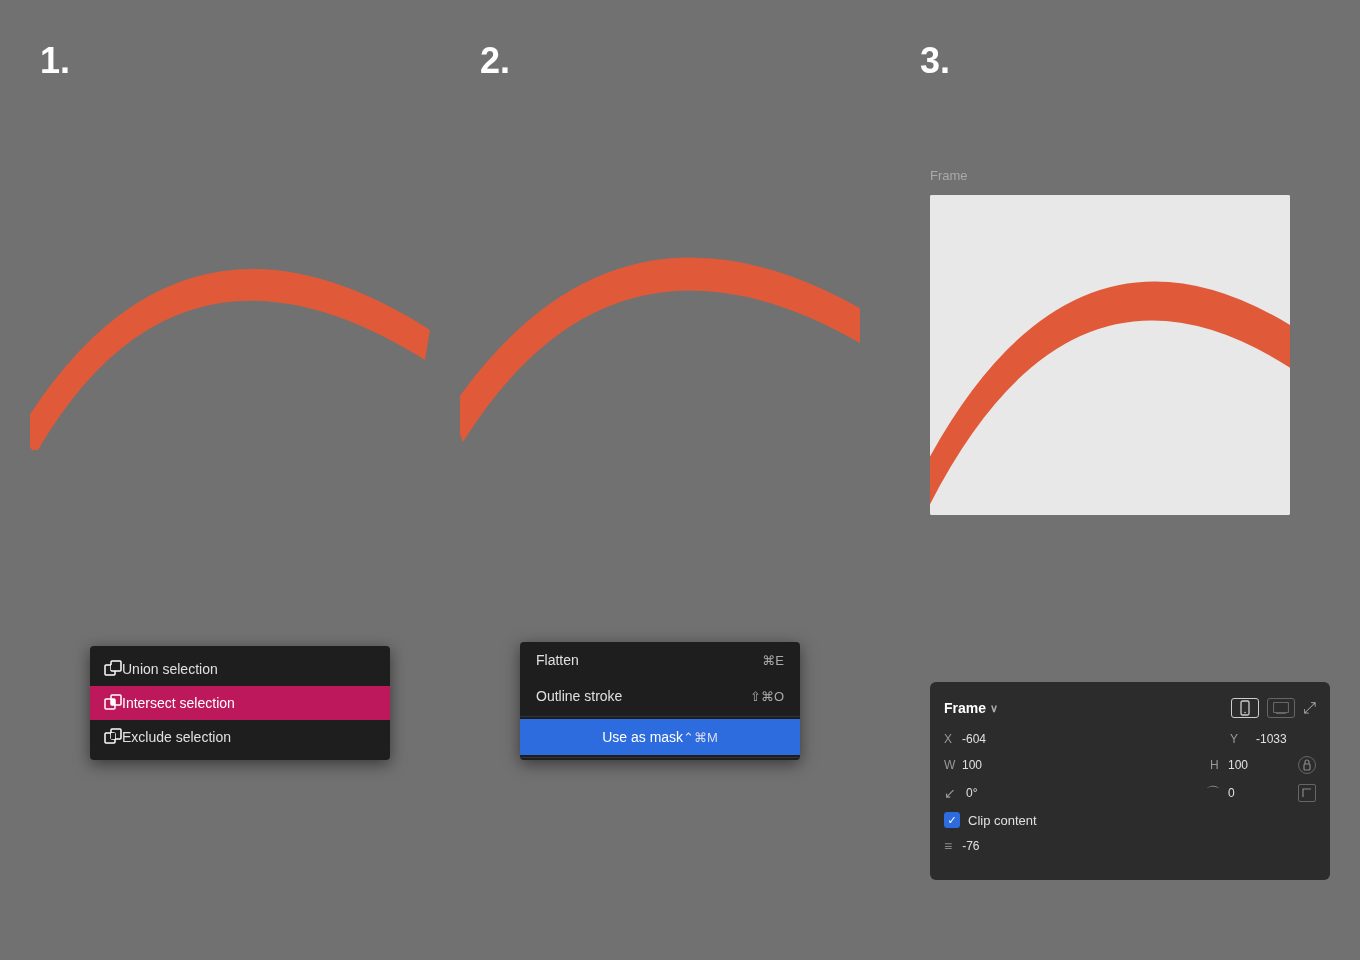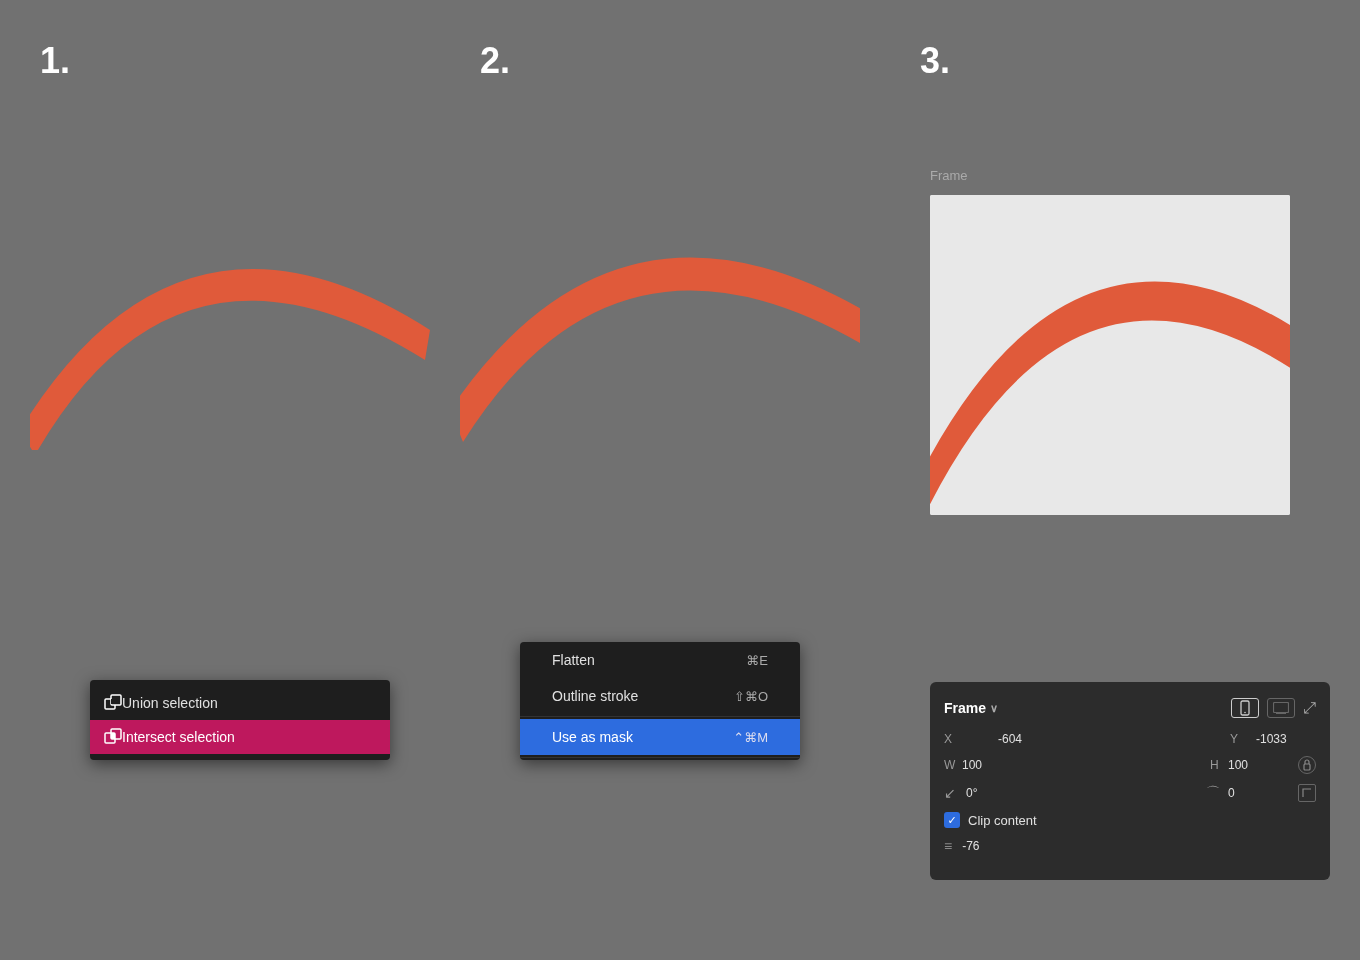--- a/index.html
+++ b/index.html
@@ -74,27 +74,28 @@
       background: #1e1e1e;
       border-radius: 4px;
       min-width: 280px;
       box-shadow: 0 4px 16px rgba(0,0,0,0.5);
       overflow: hidden;
     }
     .menu2-item {
       display: flex;
       align-items: center;
       justify-content: space-between;
-      padding: 10px 32px;
+      padding: 10px 16px;
       color: #e0e0e0;
       font-size: 14px;
     }
     .menu2-item.highlighted {
       background: #2d6cdf;
       color: white;
+      justify-content: center;
     }
     .menu2-shortcut {
       color: #aaa;
       font-size: 13px;
     }
     .menu2-item.highlighted .menu2-shortcut {
       color: #dde;
     }
     .menu-divider {
       height: 1px;
@@ -233,20 +234,29 @@
       </svg>
       <span>Union selection</span>
     </div>
     <div class="menu-item active">
       <svg class="menu-icon" viewBox="0 0 18 18" fill="none">
         <rect x="1" y="5" width="10" height="10" rx="1" fill="none" stroke="white" stroke-width="1.5"></rect>
         <rect x="7" y="1" width="10" height="10" rx="1" fill="none" stroke="white" stroke-width="1.5"></rect>
         <rect x="7" y="5" width="4" height="6" fill="white"></rect>
       </svg>
       <span>Intersect selection</span>
+    </div>
+    <div class="menu-item">
+      <svg class="menu-icon" viewBox="0 0 18 18" fill="none">
+        <rect x="1" y="5" width="10" height="10" rx="1" fill="none" stroke="white" stroke-width="1.5"></rect>
+        <rect x="7" y="1" width="10" height="10" rx="1" fill="none" stroke="white" stroke-width="1.5"></rect>
+        <rect x="7" y="5" width="4" height="6" fill="#1e1e1e"></rect>
+        <rect x="8" y="6" width="2" height="4" fill="#1e1e1e"></rect>
+      </svg>
+      <span>Exclude selection</span>
     </div>
   </div>
 </div>
 
 <div id="section2">
   <div class="arc-container">
     <svg width="400" height="300" viewBox="0 0 400 300">
       <path d="M -10 260 Q 160 10 420 170 L 415 202 Q 158 44 3 292 Z" fill="#E05A3A"></path>
     </svg>
   </div>
@@ -301,21 +311,21 @@
             <line x1="11" y1="10.5" x2="11" y2="11.5" stroke="#666" stroke-width="1.2"></line>
             <line x1="3" y1="11.5" x2="13" y2="11.5" stroke="#666" stroke-width="1.2"></line>
           </svg>
         </div>
         <div class="resize-icon">⤢</div>
       </div>
     </div>
 
     <div class="prop-row">
       <span class="prop-label">X</span>
-      <span class="prop-value" style="cursor:text;text-align:right;">-604</span>
+      <span class="prop-value" style="cursor:text;">-604</span>
       <div class="prop-spacer"></div>
       <span class="prop-label">Y</span>
       <span class="prop-value" style="cursor:text;margin-left:8px;">-1033</span>
     </div>
 
     <div class="prop-row">
       <span class="prop-label">W</span>
       <span class="prop-value" style="cursor:text;">100</span>
       <div class="prop-spacer"></div>
       <span class="prop-label">H</span>

